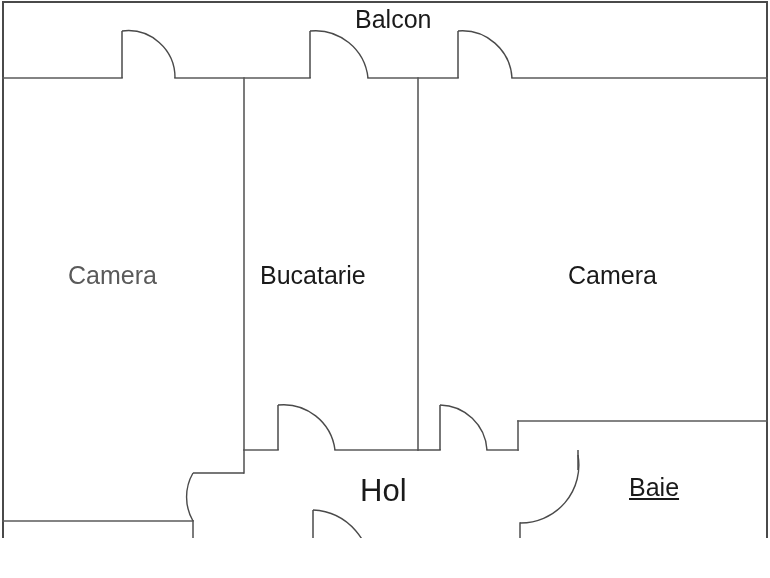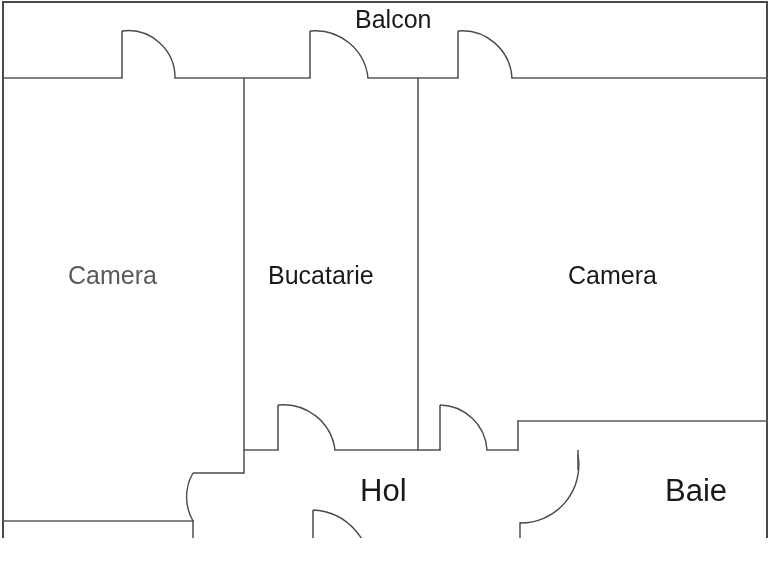--- a/index.html
+++ b/index.html
@@ -121,19 +121,19 @@
           <path class="door-leaf" d="M 578,470 L 578,450"></path>
           <path class="door-arc" d="M 578,455 A 58,58 0 0 1 520,523"></path>
         </g>
       </g>
 
   </svg>
 
   <div id="labels-group">
       <div class="room-label" style="left: 355px; top: 5px; color: rgb(26, 26, 26); font-size: 25px;">Balcon</div>
       <div class="room-label" style="left: 68px; top: 261px; color: rgb(90, 90, 90); font-size: 25px;">Camera</div>
-      <div class="room-label" style="left: 268px; top: 261px; color: rgb(26, 26, 26); font-size: 25px;">Bucatarie</div>
+      <div class="room-label" style="left: 260px; top: 261px; color: rgb(26, 26, 26); font-size: 25px;">Bucatarie</div>
       <div class="room-label" style="left: 568px; top: 261px; color: rgb(26, 26, 26); font-size: 25px;">Camera</div>
       <div class="room-label" style="left: 360px; top: 473px; color: rgb(26, 26, 26); font-size: 31px;">Hol</div>
-      <div class="room-label" style="left: 665px; top: 473px; color: rgb(26, 26, 26); font-size: 31px;">Baie</div>
+      <div class="room-label" style="left: 629px; top: 473px; color: rgb(26, 26, 26); font-size: 25px; text-decoration: underline;">Baie</div>
     </div>
 
 </div>
 
 </body></html>

